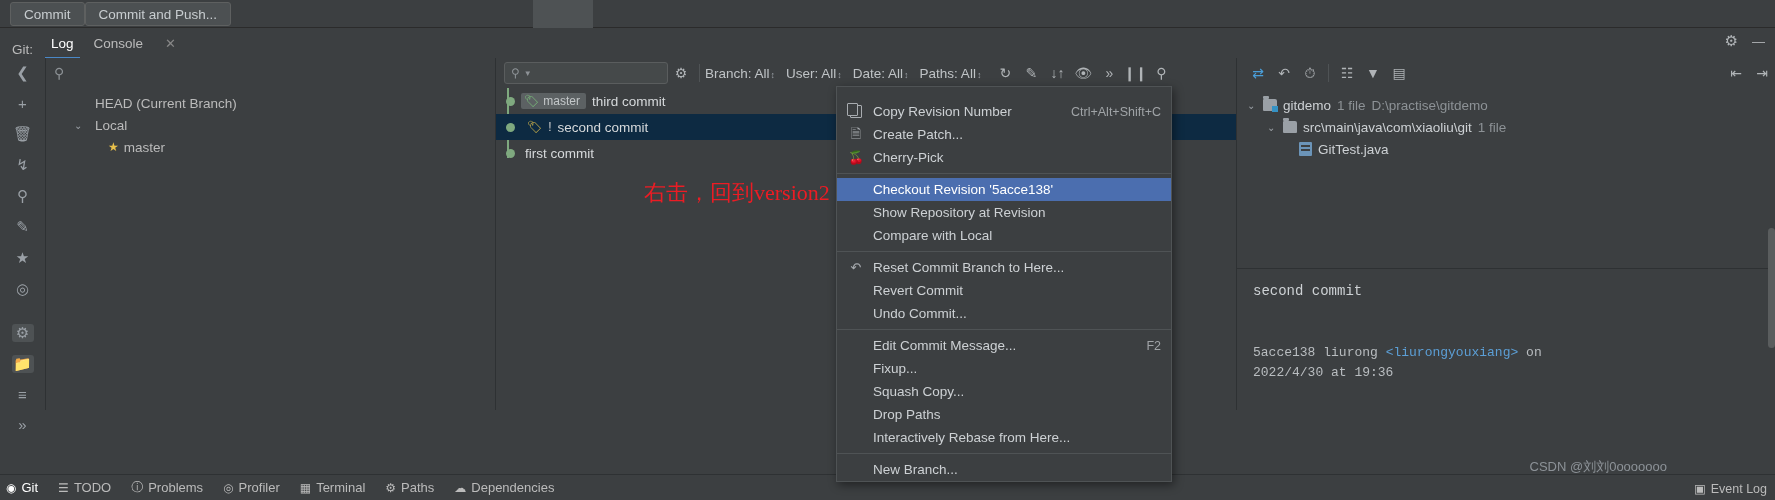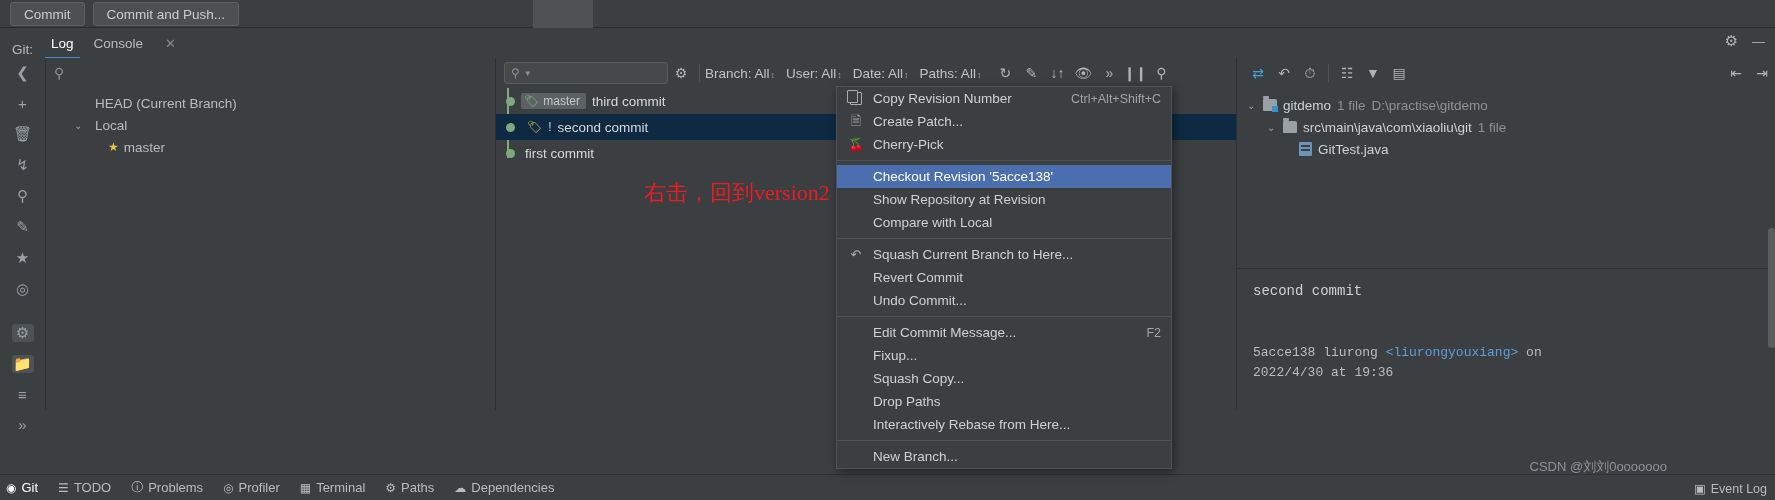--- a/index.html
+++ b/index.html
@@ -9,21 +9,21 @@
     font-family: "Liberation Sans", sans-serif;
     font-size: 13px;
     color: #bbbbbb;
     overflow: hidden;
     position: relative;
   }
   
   .top-toolbar {
     height: 28px; background: #3c3f41;
     display: flex; align-items: center;
-    padding-left: 10px; gap: 8px;
+    padding-left: 10px; 
     border-bottom: 1px solid #2b2b2b;
     position: relative;
   }
   .top-toolbar:after {
     content:""; position:absolute; left:533px; top:0; width:60px; height:28px;
     background:#4e5254;
   }
   .btn {
     background: #4c5052; border: 1px solid #5e6060; border-radius: 3px;
     color: #c8cdd0; padding: 3px 13px; font-size: 13.5px;
@@ -131,21 +131,21 @@
   .watermark {
     position: absolute; right: 108px; bottom: 24px; color: #9aa0a6;
     font-size: 13px; font-family:"Liberation Sans",sans-serif; opacity:.85;
   }
   .evlog { position:absolute; right: 8px; bottom: 4px; color:#bbbbbb; font-size:12.5px; display:flex; gap:5px; align-items:center;}
   
   .ctxmenu {
     position: absolute; left: 836px; top: 86px; width: 336px;
     background: #3c3f41; border: 1px solid #4f5355;
     box-shadow: 2px 3px 9px rgba(0,0,0,.45); z-index: 50;
-    padding: 0 0 0 0;
+    padding: 13px 0 0 0;
   }
   .mi {
     height: 23px; display: flex; align-items: center; padding-left: 10px;
     font-size: 13.5px; color: #cdd1d4; cursor: pointer; position: relative;
   }
   .mi.sel { background: #4b6eaf; color: #ffffff; }
   .mi .mi-ic { width: 18px; margin-right: 8px; display: flex; justify-content: center;
                color:#a8acb0; font-size: 13px; flex:none;}
   .mi .mi-ic.blank { color: transparent; }
   .mi .sc { margin-left: auto; padding-right: 10px; color: #a0a4a7; font-size: 12.5px; }
@@ -355,21 +355,21 @@
   </div>
   <div class="mi">
     <span class="mi-ic blank">&nbsp;</span>
     <span>Compare with Local</span>
   </div>
 
   <div class="msep"></div>
 
   <div class="mi">
     <span class="mi-ic">↶</span>
-    <span>Squash Current Branch to Here...</span>
+    <span>Reset Commit Branch to Here...</span>
   </div>
   <div class="mi">
     <span class="mi-ic blank">&nbsp;</span>
     <span>Revert Commit</span>
   </div>
   <div class="mi">
     <span class="mi-ic blank">&nbsp;</span>
     <span>Undo Commit...</span>
   </div>
 

